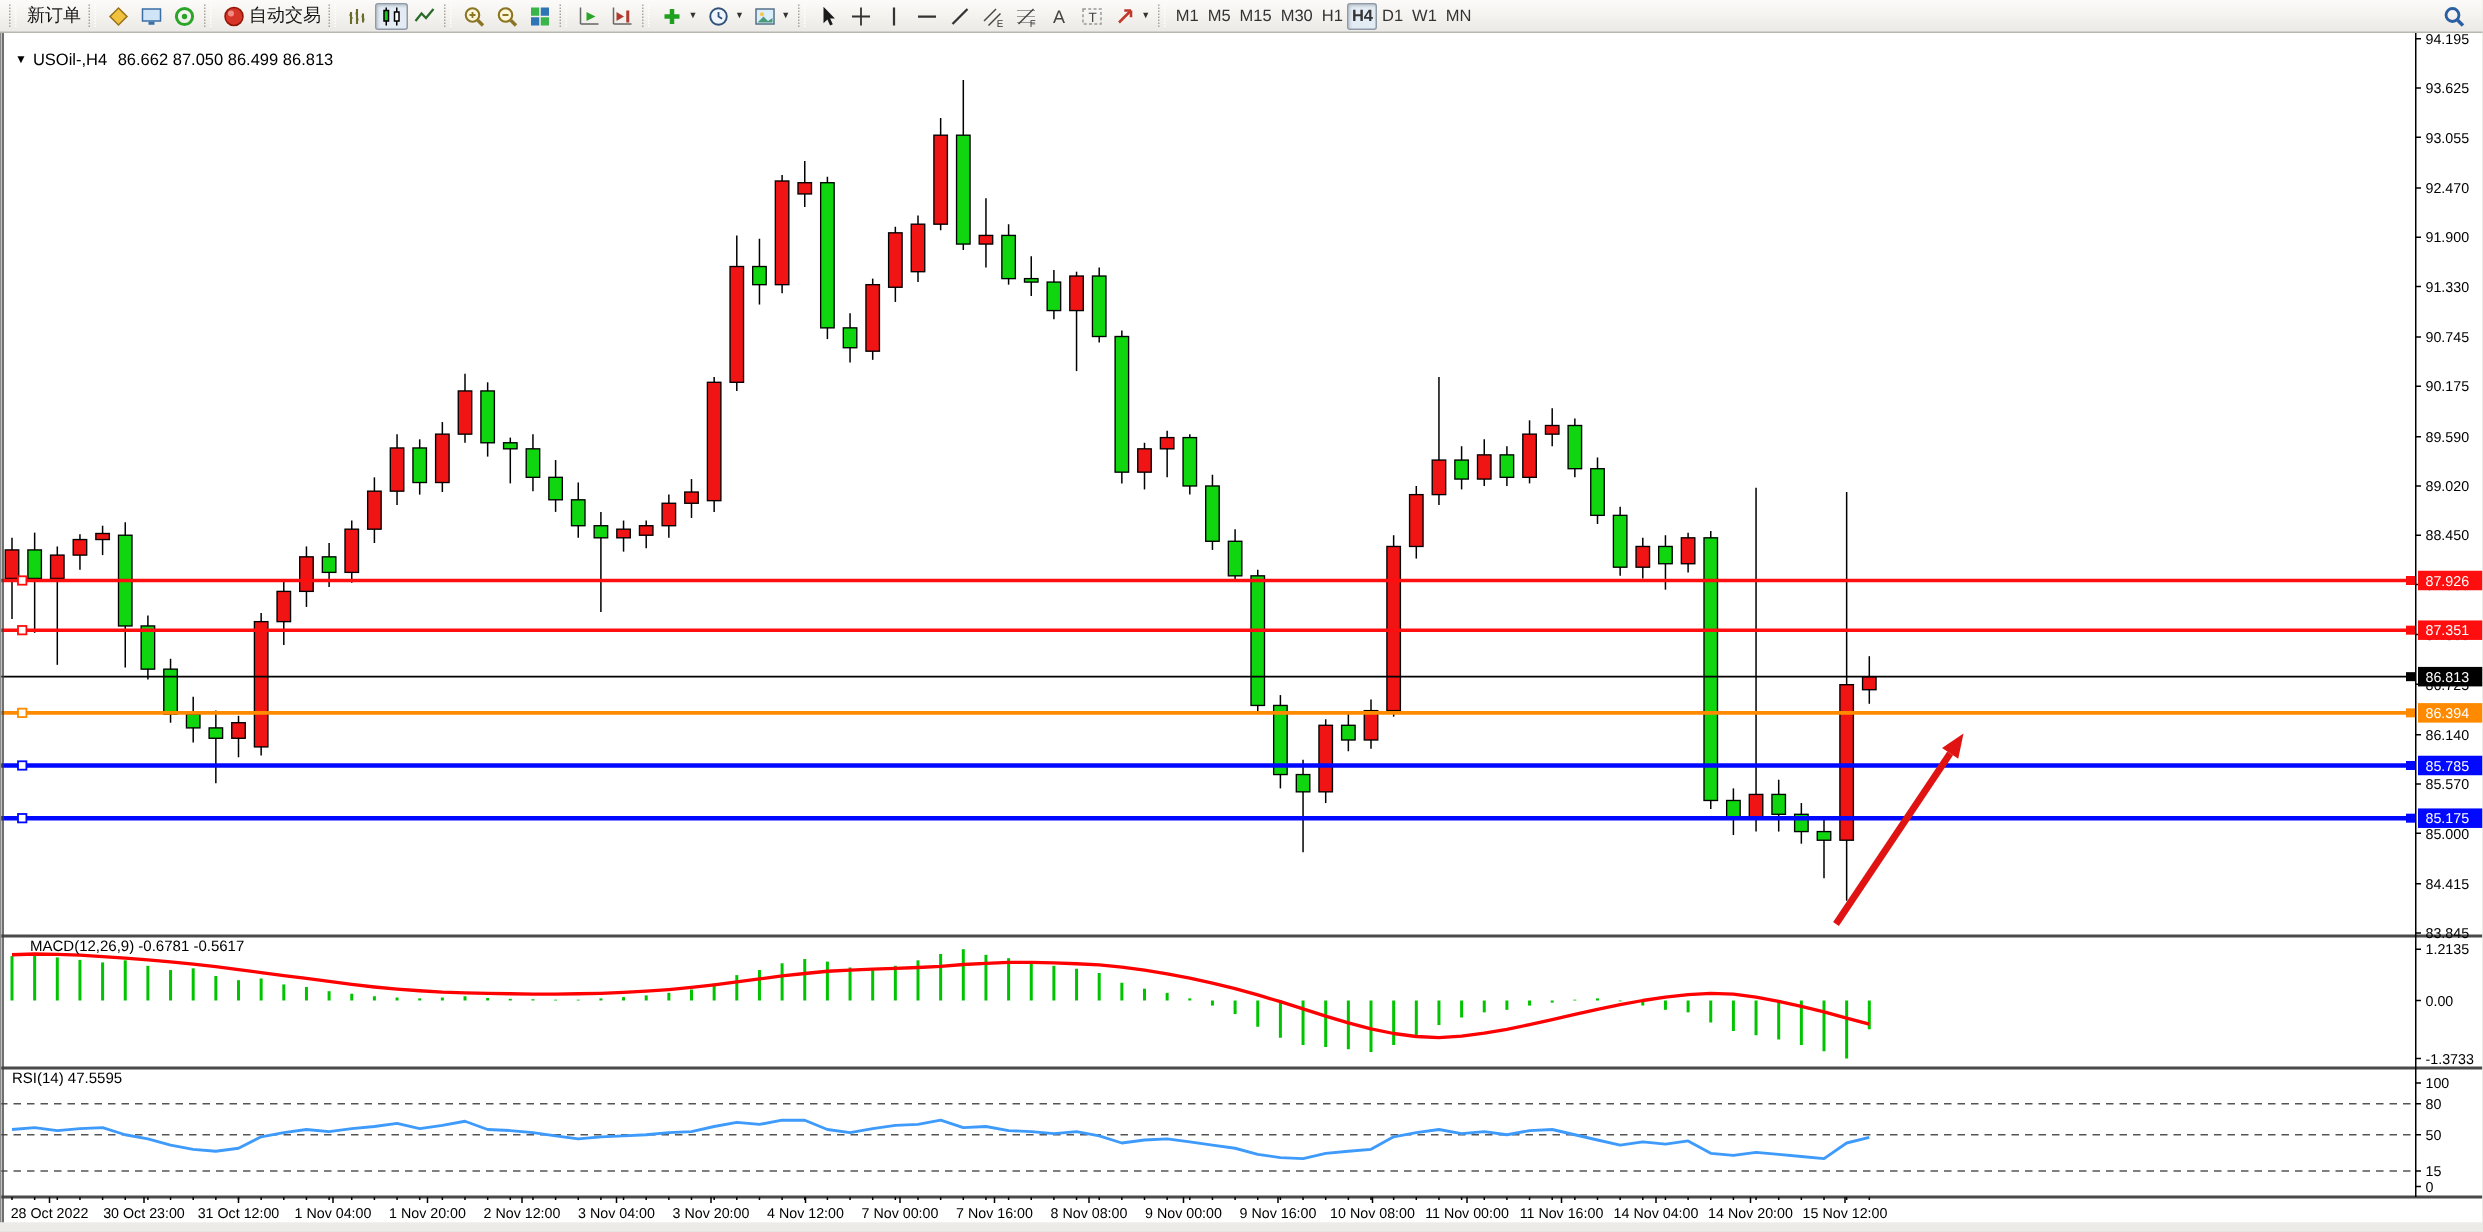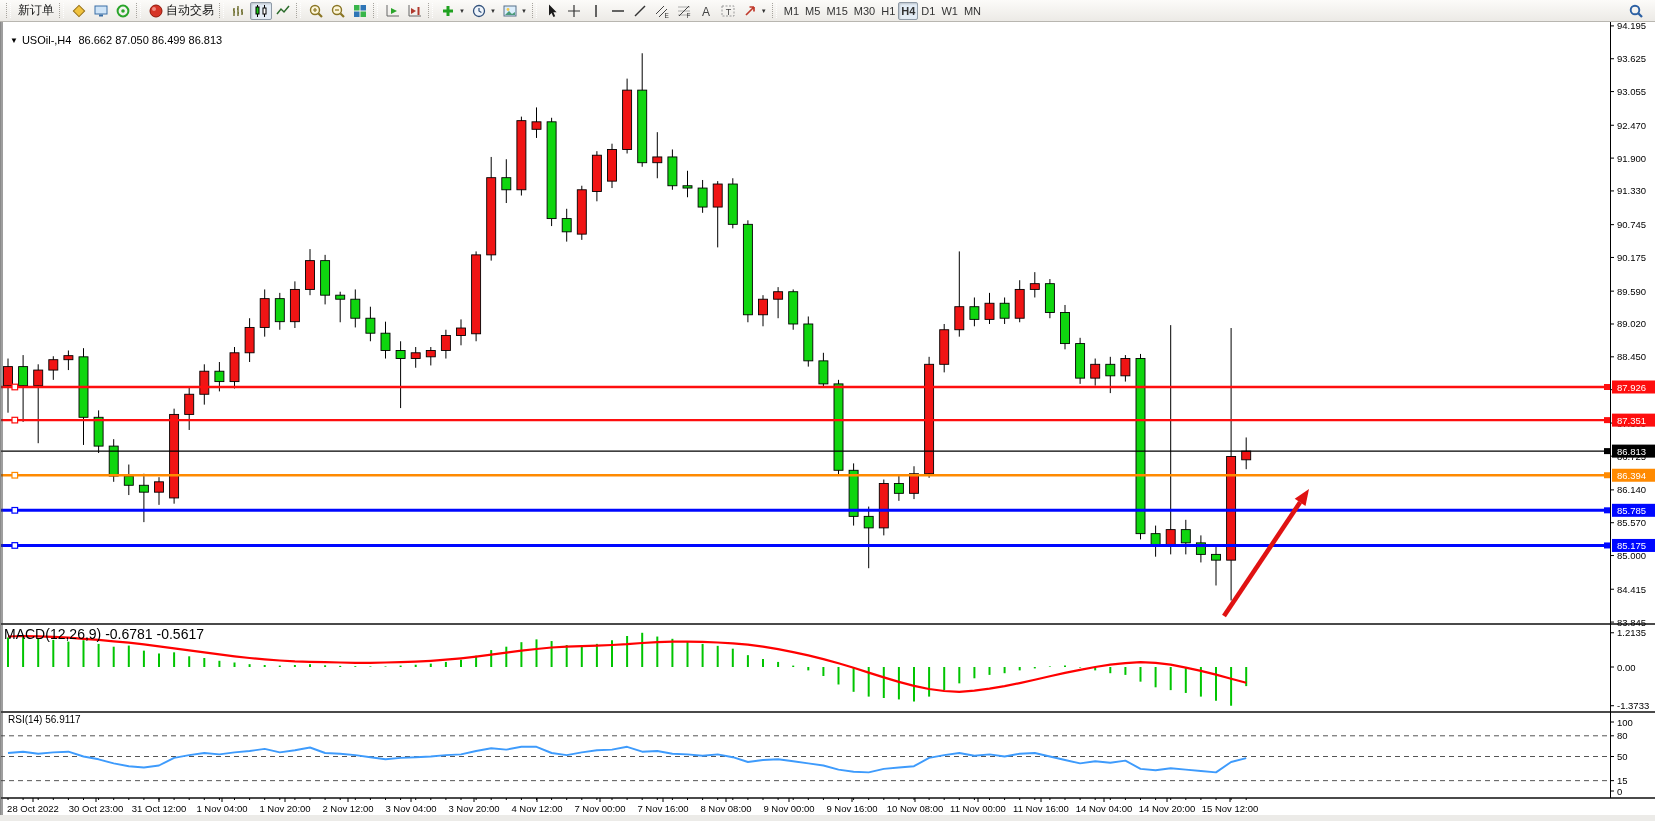--- a/index.html
+++ b/index.html
@@ -15,21 +15,21 @@
   .tf .txt{font-size:11px;color:#333;}
   #tb-right{position:absolute;right:6px;top:0;height:22px;display:flex;align-items:center;gap:4px;}
   .badge{position:absolute;top:-4px;right:-6px;background:#e03020;color:#fff;border-radius:8px;font-size:9px;line-height:11px;min-width:11px;text-align:center;border:1px solid #fff;}
   .chat-wrap{position:relative;}
   
   #chart-svg{position:absolute;top:22px;left:0;}
   .overlay{position:absolute;color:#000;white-space:nowrap;pointer-events:none;}
   #symbol-line{left:10px;top:34px;font-size:11px;}
   #symbol-line .tri{font-size:8px;vertical-align:1px;margin-right:4px;pointer-events:auto;}
   #symbol-line .sym{margin-right:7px;}
-  #macd-label{left:4px;top:626px;font-size:14px;}
+  #macd-label{left:20px;top:626px;font-size:10px;}
   #rsi-label{left:8px;top:714px;font-size:10px;}
 </style>
 </head>
 <body>
 
 <div id="app">
   <div id="toolbar">
       <span class="grip"></span>
       <div class="tb-btn">
         <span class="txt">新订单</span>
@@ -746,14 +746,14 @@
       </g>
       <line x1="0.5" y1="22" x2="0.5" y2="815" stroke="#8a8a8a"></line>
       <line x1="2" y1="22" x2="2" y2="815" stroke="#3f3f3f"></line>
       <rect x="0" y="815" width="1655" height="6" fill="#ecebe8"></rect>
     </svg>
 
   <div id="symbol-line" class="overlay">
     <span class="tri">▼</span><span class="sym">USOil-,H4</span><span>86.662 87.050 86.499 86.813</span>
   </div>
   <div id="macd-label" class="overlay">MACD(12,26,9) -0.6781 -0.5617</div>
-  <div id="rsi-label" class="overlay">RSI(14) 56.9117</div>
+  <div id="rsi-label" class="overlay">RSI(14) 47.5595</div>
 </div>
 
 </body></html>

